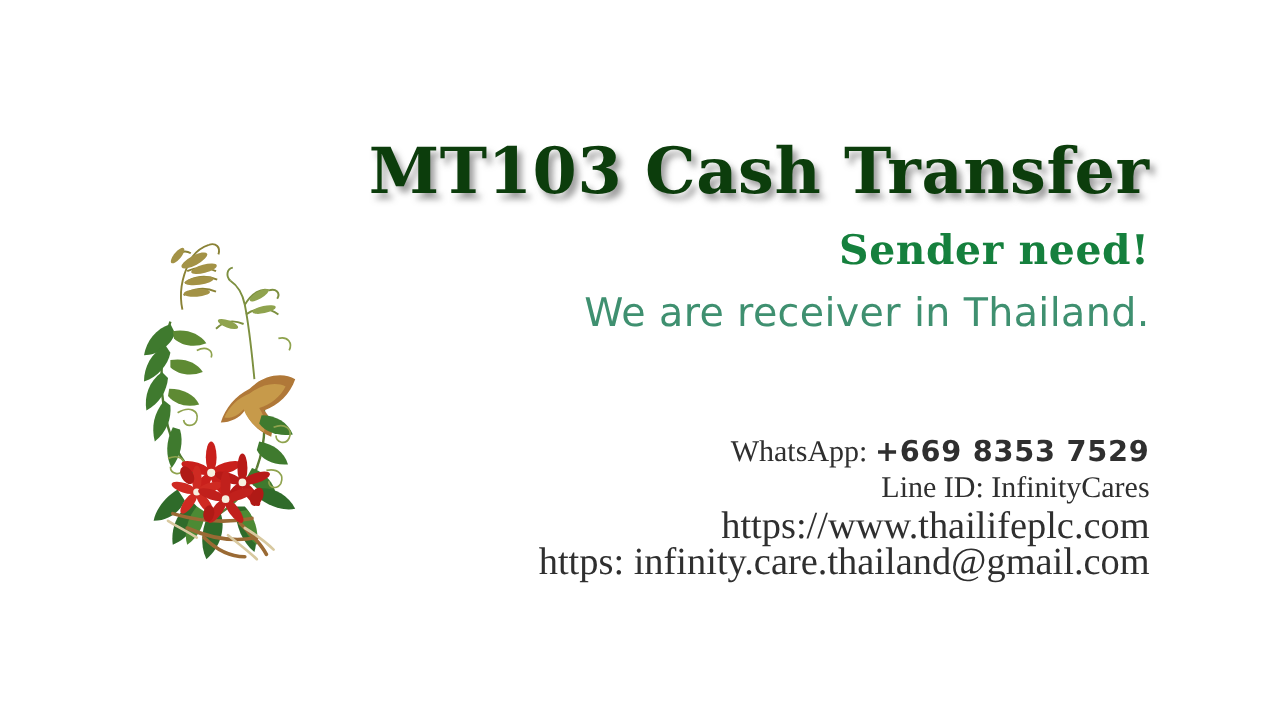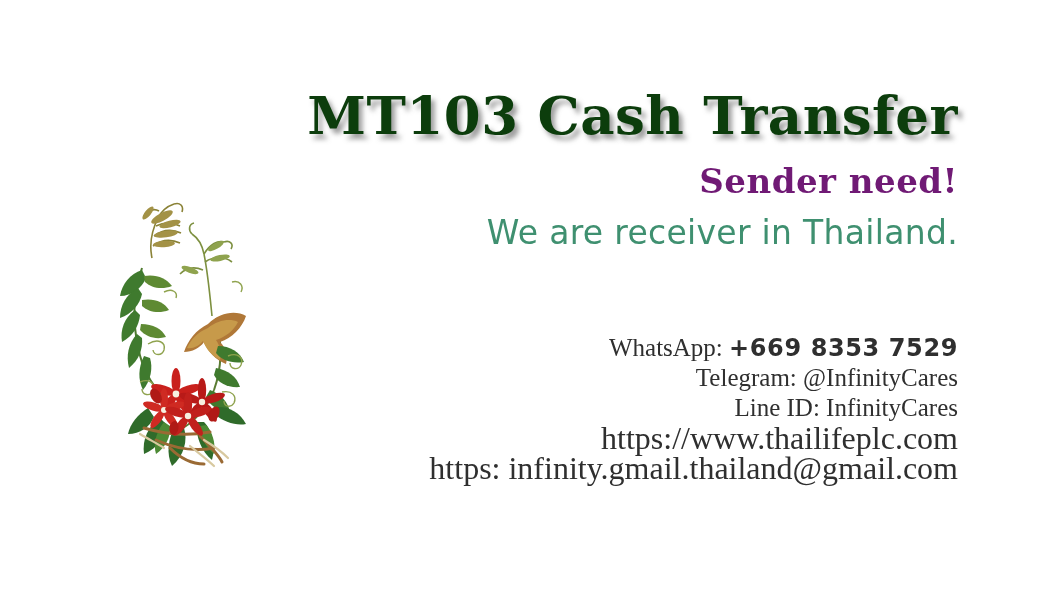--- a/index.html
+++ b/index.html
@@ -29,21 +29,21 @@
     top: 196px;
     width: 152px;
     height: 272px;
   }
   .floral svg { display: block; width: 100%; height: 100%; }
 
   
   .text-col {
     position: absolute;
     left: 280px;
-    top: 84px;
+    top: 112px;
     width: 678px;
     text-align: right;
   }
 
   .title {
     font-family: "DejaVu Serif", "Liberation Serif", serif;
     font-weight: bold;
     font-size: 53px;
     line-height: 62px;
     letter-spacing: 0.5px;
@@ -52,21 +52,21 @@
     white-space: nowrap;
     margin: 0;
     text-align: right;
   }
 
   .subtitle {
     font-family: "DejaVu Serif", "Liberation Serif", serif;
     font-weight: bold;
     font-size: 34px;
     line-height: 44px;
-    color: #701a75;
+    color: #15803d;
     margin: 13px 0 0 0;
     letter-spacing: 0.5px;
     text-align: right;
   }
 
   .tagline {
     font-family: "DejaVu Sans", sans-serif;
     font-weight: 400;
     font-size: 33px;
     line-height: 34px;
@@ -264,31 +264,27 @@
     <div class="subtitle">Sender need!</div>
 
     <div class="tagline">We are receiver in Thailand.</div>
 
     <div class="contact">
       <div class="contact-line phone">
         <span class="label">WhatsApp:</span>
         <span class="value">+669 8353 7529</span>
       </div>
       <div class="contact-line">
-        <span class="label">Telegram:</span>
-        <span class="value">@InfinityCares</span>
-      </div>
-      <div class="contact-line">
         <span class="label">Line ID:</span>
         <span class="value">InfinityCares</span>
       </div>
       <div class="contact-line url">
         <span class="label"></span>
         <span class="value">https://www.thailifeplc.com</span>
       </div>
       <div class="contact-line email">
         <span class="label">https:</span>
-        <span class="value">infinity.gmail.thailand@gmail.com</span>
+        <span class="value">infinity.care.thailand@gmail.com</span>
       </div>
     </div>
 
   </div>
 </div>
 
 </body></html>

